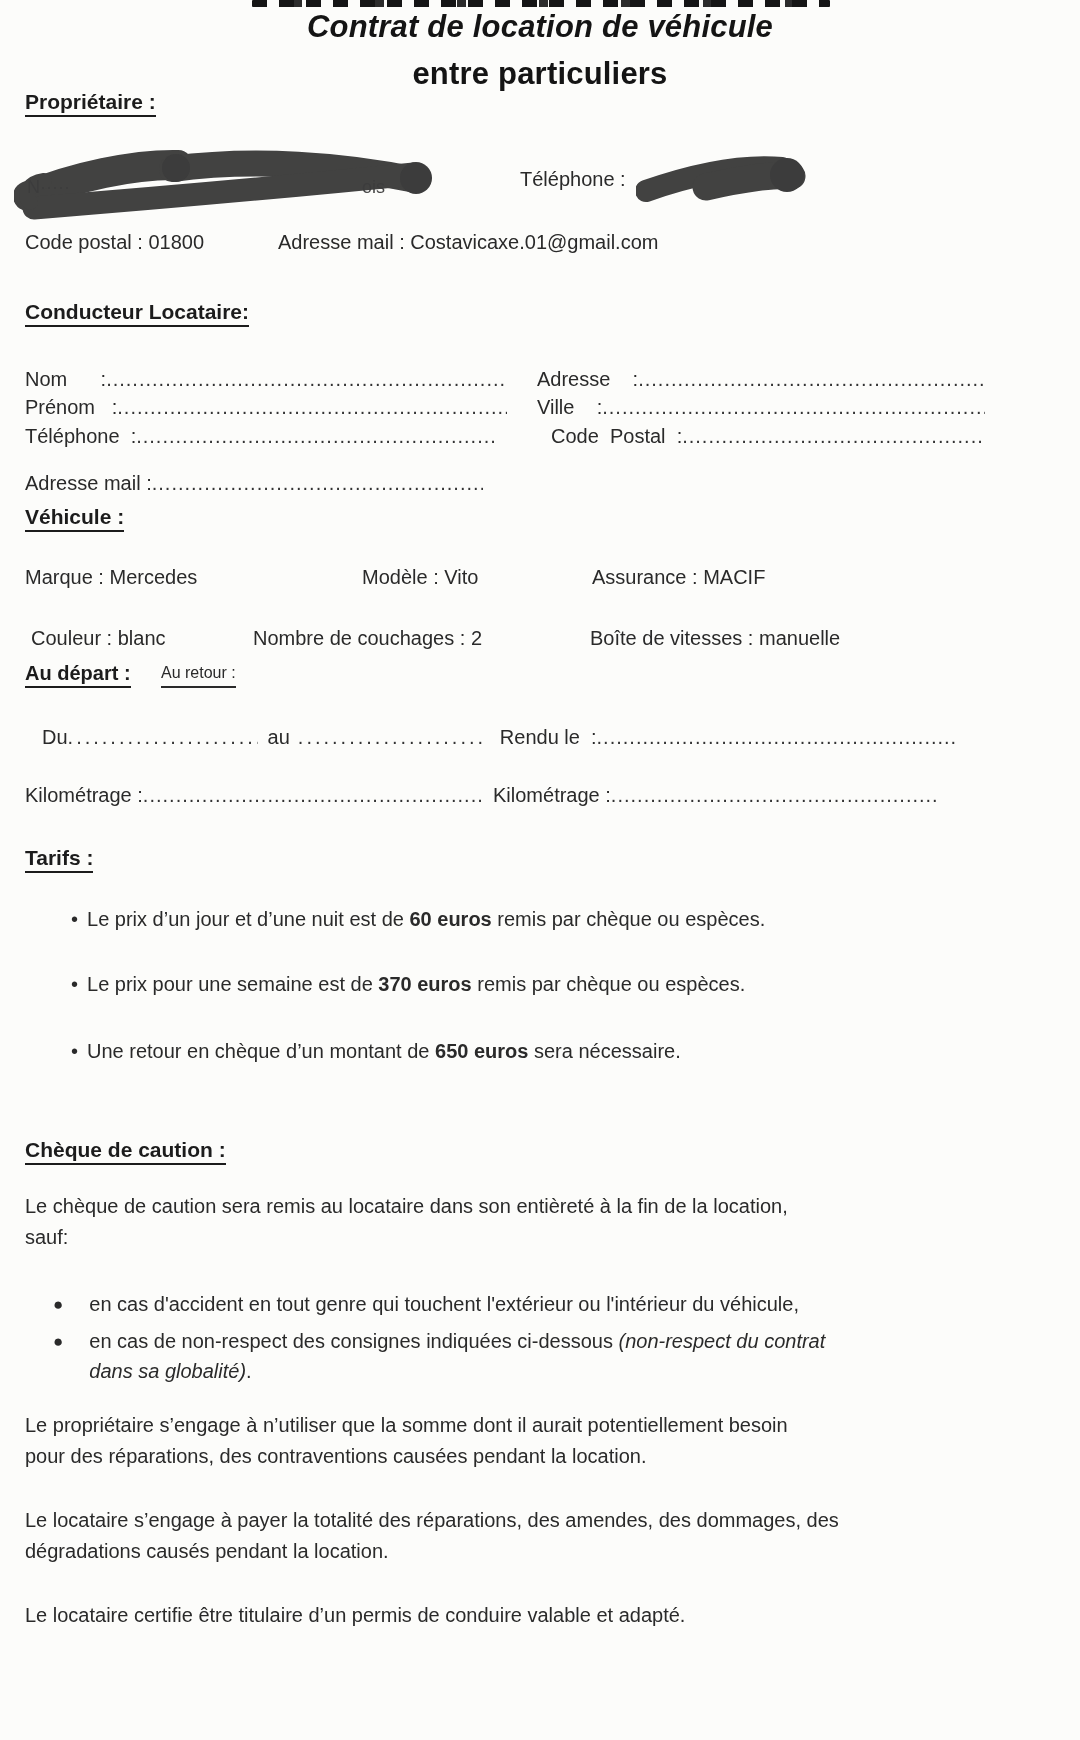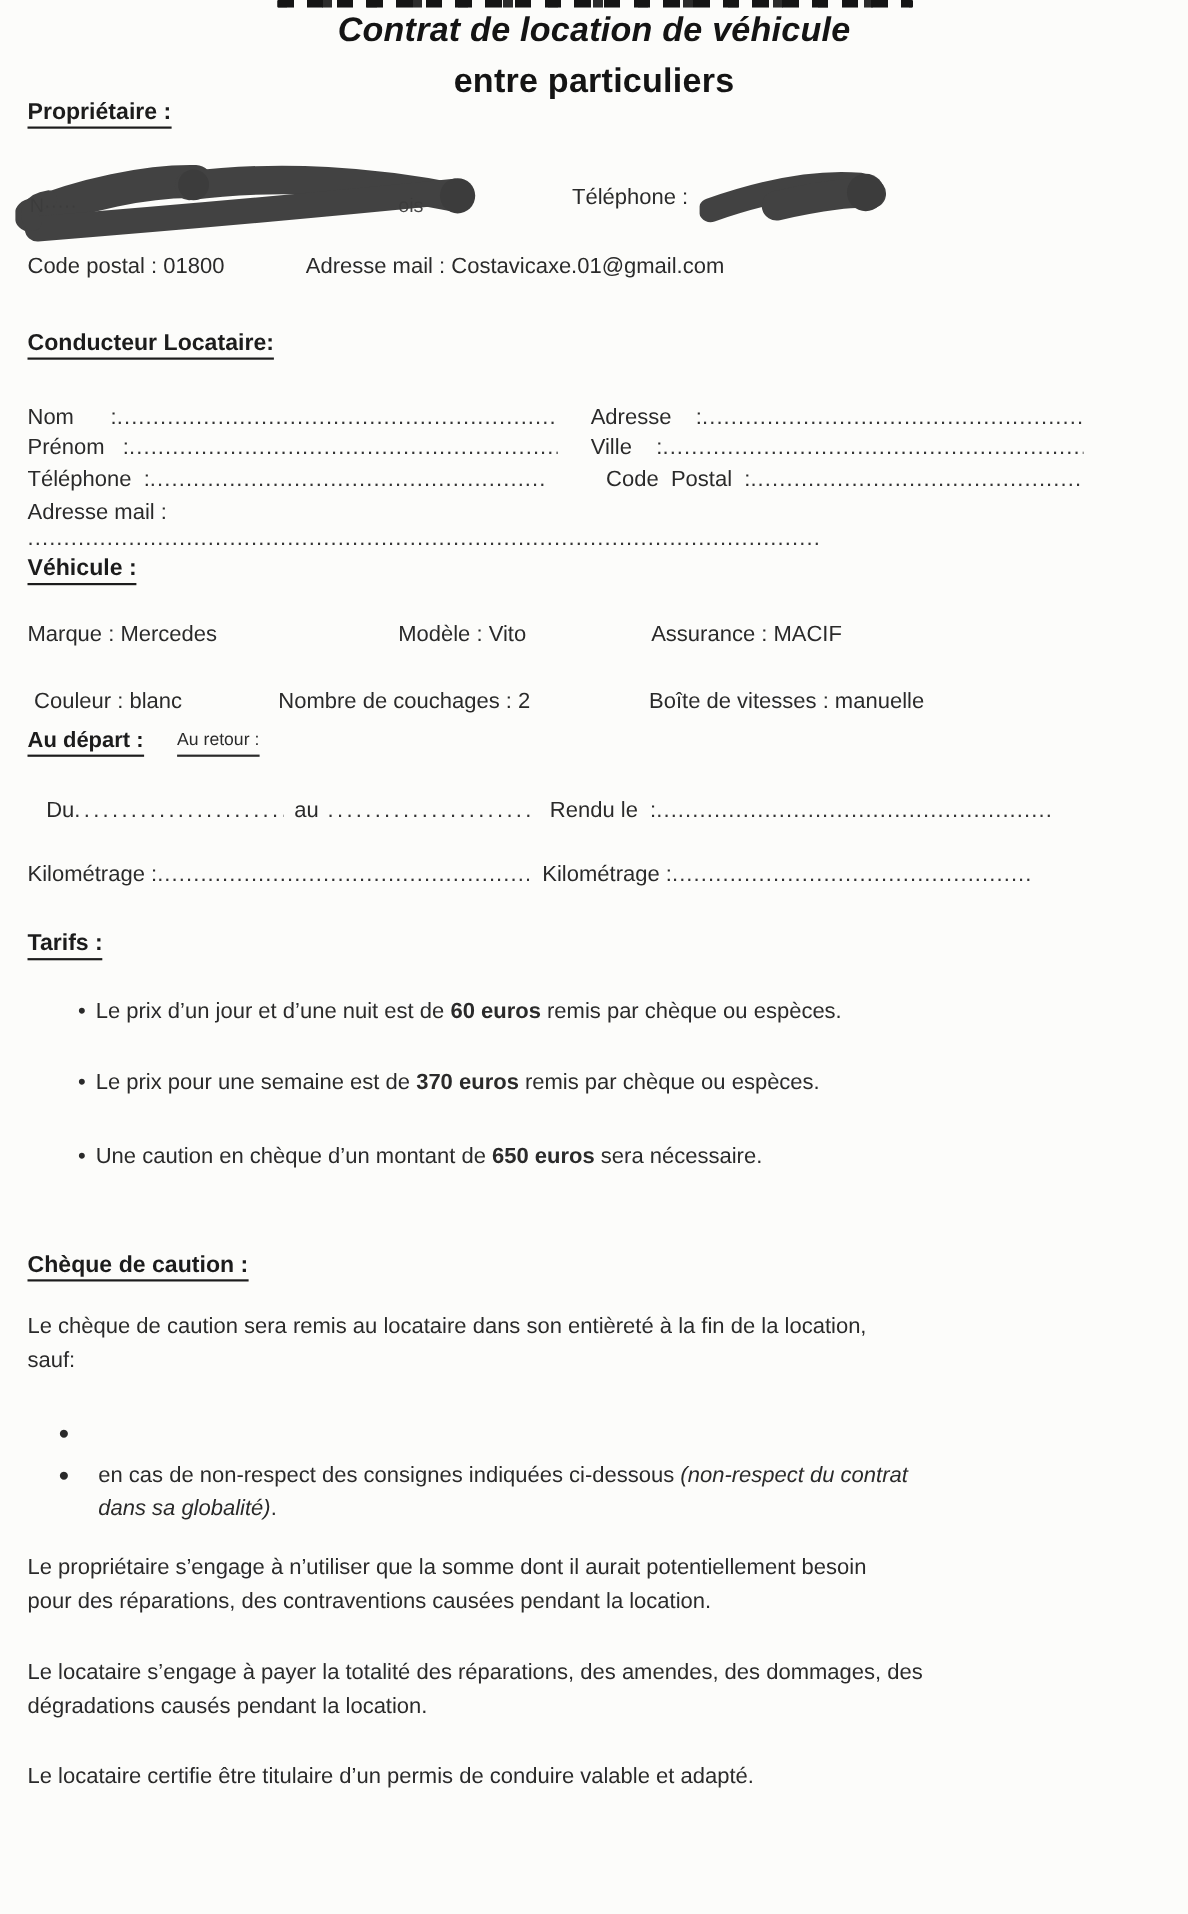--- a/index.html
+++ b/index.html
@@ -101,21 +101,21 @@
 
   <div class="abs field" style="left:25px;top:425px;width:470px;">
     <span class="lbl">Téléphone  :</span>
       <span class="dots">..............................................................................................................</span>
   </div>
   <div class="abs field" style="left:551px;top:425px;width:434px;">
     <span class="lbl">Code  Postal  :</span>
       <span class="dots">..............................................................................................................</span>
   </div>
 
-  <div class="abs field" style="left:25px;top:455px;width:458px;flex-direction:column;">
+  <div class="abs field" style="left:25px;top:472px;width:458px;">
     <span class="lbl">Adresse mail :</span>
       <span class="dots">..............................................................................................................</span>
   </div>
 
   <div class="abs h" style="left:25px;top:505px;text-align:right;">Véhicule :</div>
 
   <div class="abs t" style="left:25px;top:566px;">Marque : Mercedes</div>
   <div class="abs t" style="left:362px;top:566px;">Modèle : Vito</div>
   <div class="abs t" style="left:592px;top:566px;">Assurance : MACIF</div>
 
@@ -149,30 +149,31 @@
   <div class="abs li tarif-li" style="left:71px;top:907px;width:840px;">
     <span class="glyph">•</span>
     <span class="txt"><span>Le prix d’un jour et d’une nuit est de </span><span style="font-weight: 700;">60 euros</span><span> remis par chèque ou espèces.</span></span>
   </div>
   <div class="abs li tarif-li" style="left:71px;top:972px;width:840px;">
     <span class="glyph">•</span>
     <span class="txt"><span>Le prix pour une semaine est de </span><span style="font-weight: 700;">370 euros</span><span> remis par chèque ou espèces.</span></span>
   </div>
   <div class="abs li tarif-li" style="left:71px;top:1039px;width:840px;">
     <span class="glyph">•</span>
-    <span class="txt"><span>Une caution en chèque d’un montant de </span><span style="font-weight: 700;">650 euros</span><span> sera nécessaire.</span></span>
+    <span class="txt"><span>Une retour en chèque d’un montant de </span><span style="font-weight: 700;">650 euros</span><span> sera nécessaire.</span></span>
   </div>
 
   <div class="abs h" style="left:25px;top:1138px;">Chèque de caution :</div>
 
   <div class="abs para" style="left:25px;top:1191px;width:950px;">Le chèque de caution sera remis au locataire dans son entièreté à la fin de la location,
 sauf:</div>
 
   <div class="abs li caution-li" style="left:53px;top:1289px;width:900px;">
     <span class="glyph">●</span>
+    <span class="txt"><span>en cas d'accident en tout genre qui touchent l'extérieur ou l'intérieur du véhicule,</span></span>
   </div>
   <div class="abs li caution-li" style="left:53px;top:1326px;width:900px;">
     <span class="glyph">●</span>
     <span class="txt"><span>en cas de non-respect des consignes indiquées ci-dessous </span><span style="font-style: italic;">(non-respect du contrat
 dans sa globalité)</span><span>.</span></span>
   </div>
 
   <div class="abs para" style="left:25px;top:1410px;width:950px;">Le propriétaire s’engage à n’utiliser que la somme dont il aurait potentiellement besoin
 pour des réparations, des contraventions causées pendant la location.</div>
 

